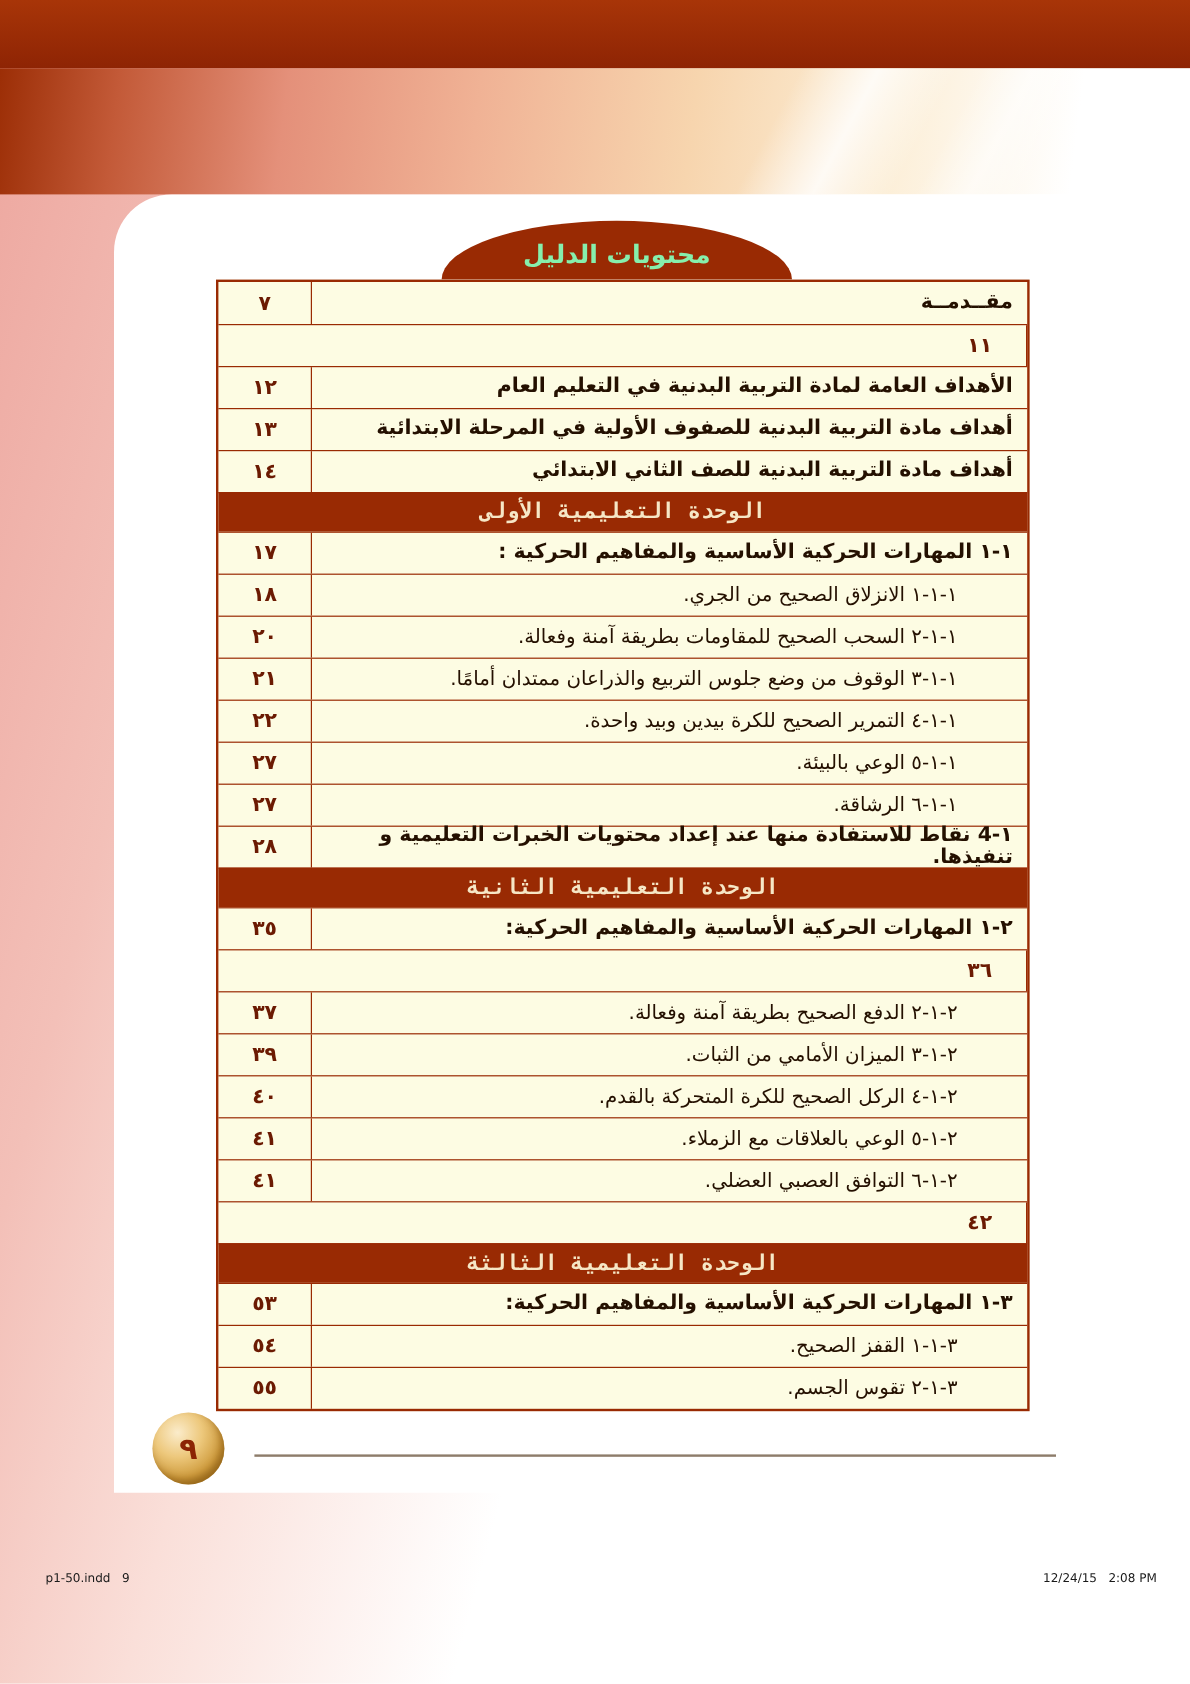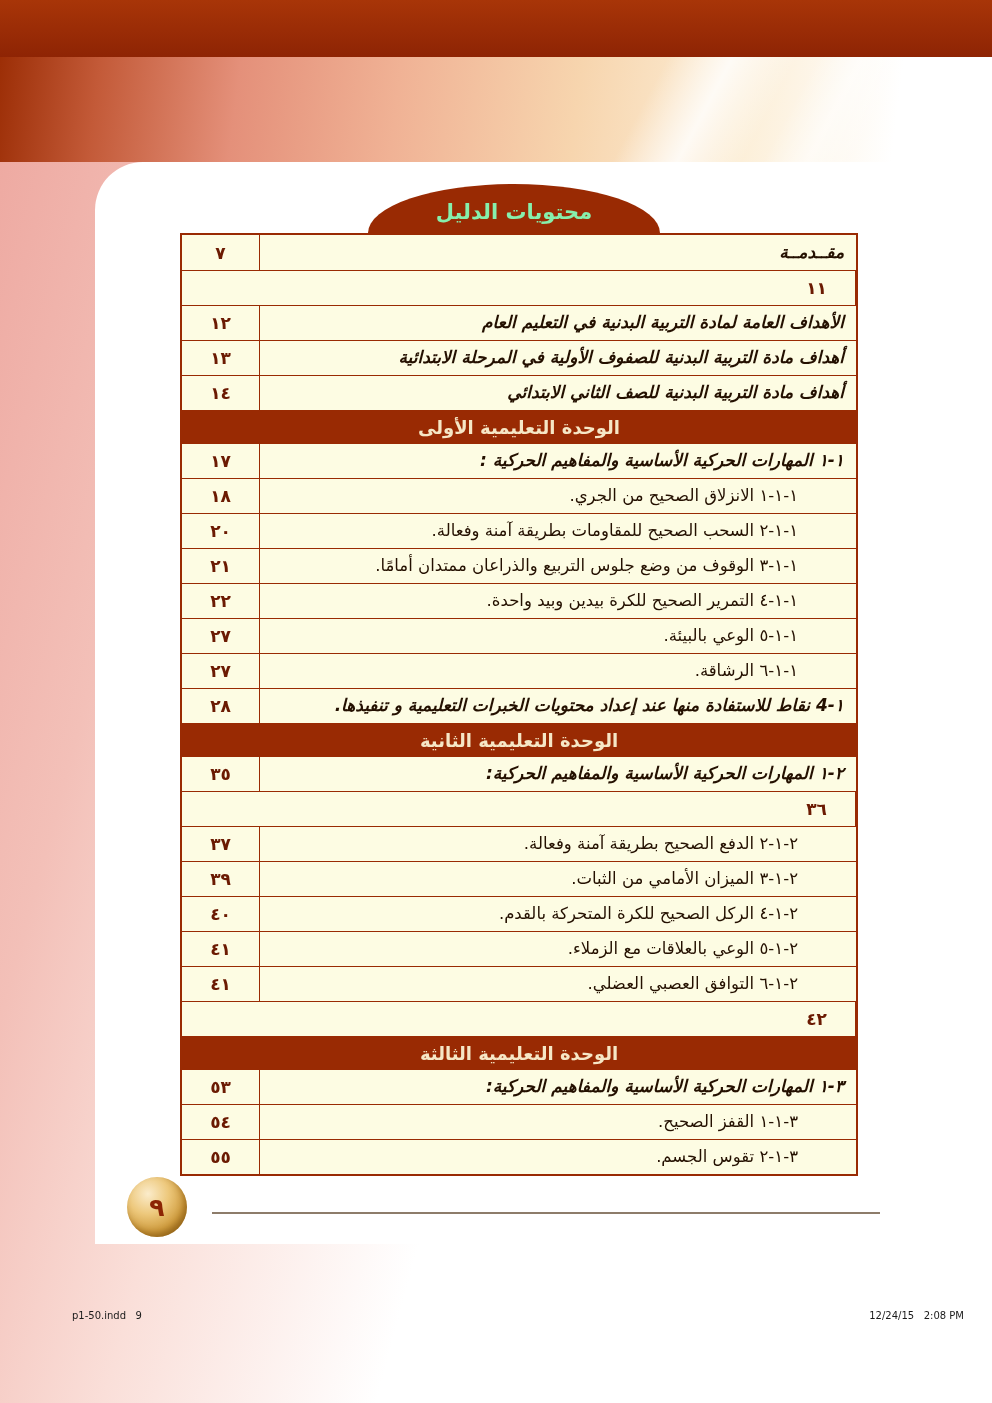--- a/index.html
+++ b/index.html
@@ -43,42 +43,42 @@
   }
   .row {
     display:flex; height:35px; box-sizing:border-box;
     border-top:1.5px solid #992a03;
   }
   .toc > :first-child { border-top:0; }
   .cell-title {
     flex:1; display:flex; align-items:center; padding:0 12px;
     font-size:16.5px; color:#241000; line-height:1.05;
   }
-  .cell-title.bold { font-weight:bold; font-size:17px;font-style:italic; }
+  .cell-title.bold { font-weight:bold; font-size:17px; }
   .cell-title.indent { padding-right:58px;text-align:center; }
   .cell-num {
     width:78px; border-right:1.5px solid #992a03; box-sizing:border-box;
     display:flex; align-items:center; justify-content:center;
     font-weight:bold; font-size:17px; color:#6b1a02;
   }
   .section-row {
     height:33px; box-sizing:border-box; border-top:1.5px solid #992a03;
     background:#992a03; color:#f6e7c6;
     display:flex; align-items:center; justify-content:center;
-    font-weight:bold; font-size:18px;
+    font-weight:bold; font-size:18px;font-family:Liberation Mono, monospace;
   }
   .badge {
     position:absolute; left:127px; top:1177px; width:60px; height:60px; border-radius:50%;
     background:radial-gradient(circle at 35% 28%, #fbeccb 0%, #edc87c 35%, #cf9c3e 65%, #9a6d1a 100%);
     display:flex; align-items:center; justify-content:center;
     box-shadow:inset -3px -4px 6px rgba(110,65,0,.45);
   }
   .badge-num { color:#8c2404; font-weight:bold; font-size:25px; }
   .rule { position:absolute; left:212px; top:1212px; width:668px; height:2px; background:#8d7c6a; }
-  .footer-left  { position:absolute; left:38px;  top:1310px; font-size:10px; color:#1a1a1a; white-space:pre;margin-left:34px; }
+  .footer-left  { position:absolute; left:38px;  top:1310px; font-size:10px; color:#1a1a1a; white-space:pre; }
   .footer-right { position:absolute; right:28px; top:1310px; font-size:10px; color:#1a1a1a; white-space:pre; }
 </style>
 </head>
 <body>
 
 <div class="canvas">
   <div class="top-bar"></div>
   <div class="band">
   </div>
   <div class="streak1"></div>

